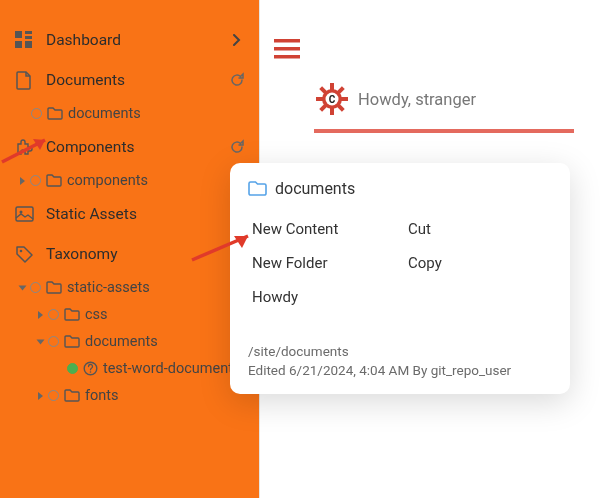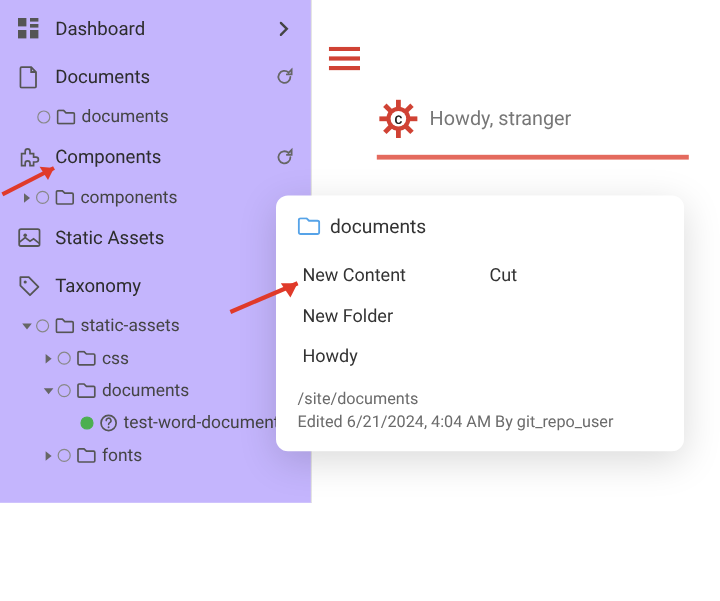--- a/index.html
+++ b/index.html
@@ -1,17 +1,17 @@
 <!DOCTYPE html>
 <html><head>
 <meta charset="utf-8">
 <style>
 *{box-sizing:border-box;margin:0;padding:0;font-family:-apple-system,BlinkMacSystemFont,"Segoe UI",Roboto,sans-serif}
 body{width:600px;height:501px;overflow:hidden;background:#fff;position:relative;color:#333}
-.sidebar{width:260px;height:419px;background:#c4b5fd;border-right:1px solid #e5e5e3;padding-top:4px;position:absolute;left:0;top:0}
+.sidebar{width:260px;height:498px;background:#f97316;border-right:1px solid #e5e5e3;padding-top:20px;position:absolute;left:0;top:0}
 .nav-item{display:flex;align-items:center;padding:10px 14px;font-size:15.5px;color:#2d2d2d;gap:12px;cursor:pointer}
 .nav-item .spacer{flex:1}
 .tree-item{display:flex;align-items:center;padding:5px 12px;font-size:14.5px;color:#444;gap:5px;cursor:pointer}
 .tree-item.l1{padding-left:20px}
 .tree-item.l2{padding-left:38px}
 .tree-item.l3{padding-left:56px}
 .icon-box{width:20px;height:20px;display:inline-flex;align-items:center;justify-content:center}
 .icon-sm{width:16px;height:16px;display:inline-flex;align-items:center;justify-content:center}
 .circ{width:11px;height:11px;border:1.5px solid #888;border-radius:50%;display:inline-block;flex-shrink:0}
 .circ.green{background:#4caf50;border-color:#4caf50}
@@ -22,21 +22,21 @@
 .ellipsis{white-space:nowrap;overflow:hidden;text-overflow:ellipsis;max-width:150px}
 .preview{position:absolute;left:274px;top:0;width:326px;height:501px;background:#fff;padding:20px 0 0 0;border-radius:8px 0 0 0}
 .hamburger{margin-left:16px}
 .welcome{display:flex;align-items:center;gap:10px;margin:24px 0 0 42px;color:#777;font-size:16.5px}
 .underline{height:4px;background:#e46a5e;margin:14px 0 0 40px;width:260px}
 .ctx{position:absolute;left:230px;top:163px;width:340px;background:#fff;border-radius:10px;box-shadow:0 8px 32px rgba(0,0,0,.15);padding:16px 18px 14px}
 .ctx-head{display:flex;align-items:center;gap:8px;font-size:16px;color:#333;margin-bottom:14px}
 .ctx-cols{display:flex;gap:8px}
 .ctx-col{flex:1}
 .ctx-item{padding:8px 4px;font-size:15px;color:#333;cursor:pointer}
-.ctx-foot{margin-top:10px;font-size:13.5px;color:#6b6b6b;line-height:19px}
+.ctx-foot{margin-top:28px;font-size:13.5px;color:#6b6b6b;line-height:19px}
 .arrow-svg{position:absolute;pointer-events:none}
 </style>
 </head>
 <body>
 
 <div class="sidebar">
 
   <div class="nav-item">
     <span class="icon-box">
       <svg width="18" height="18" viewBox="0 0 18 18">
@@ -233,20 +233,21 @@
     <span>documents</span>
   </div>
   <div class="ctx-cols">
     <div class="ctx-col">
       <div class="ctx-item">New Content</div>
       <div class="ctx-item">New Folder</div>
       <div class="ctx-item">Howdy</div>
     </div>
     <div class="ctx-col">
       <div class="ctx-item">Cut</div>
+      <div class="ctx-item">Copy</div>
     </div>
   </div>
   <div class="ctx-foot">
     <div>/site/documents</div>
     <div>Edited 6/21/2024, 4:04 AM By git_repo_user</div>
   </div>
 </div>
 
 <svg class="arrow-svg" style="left:0;top:128px" width="60" height="40">
   <line x1="2" y1="34" x2="45" y2="12" stroke="#e03a2a" stroke-width="3.5"></line>

